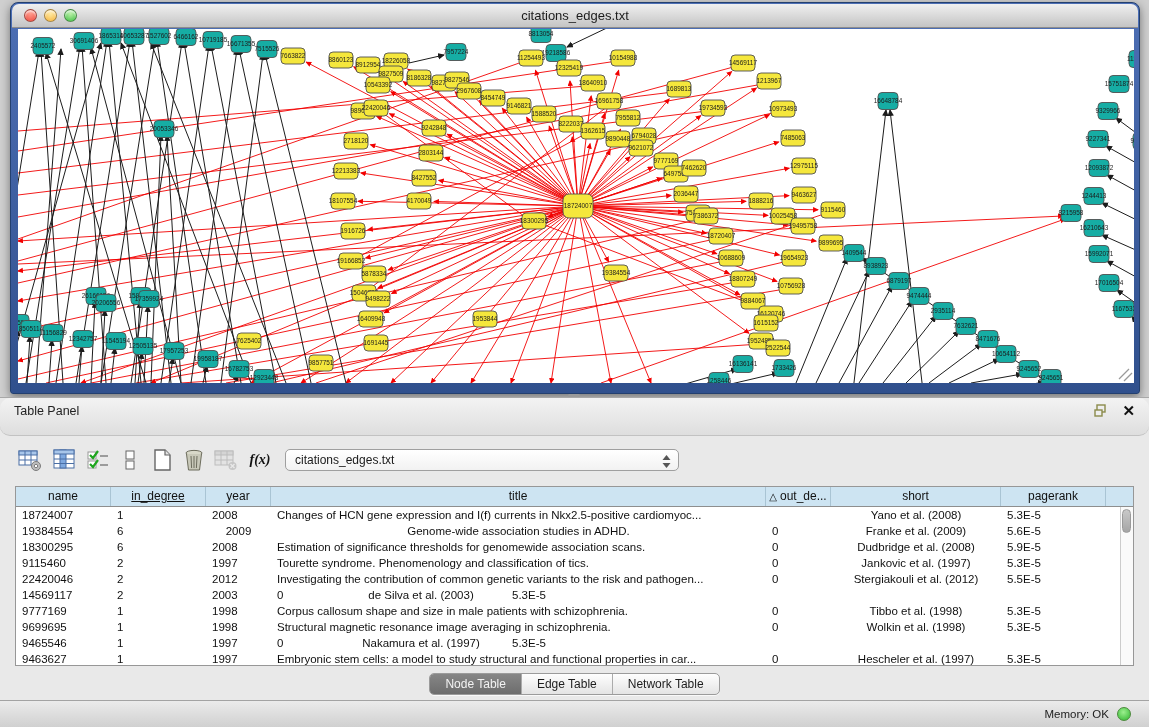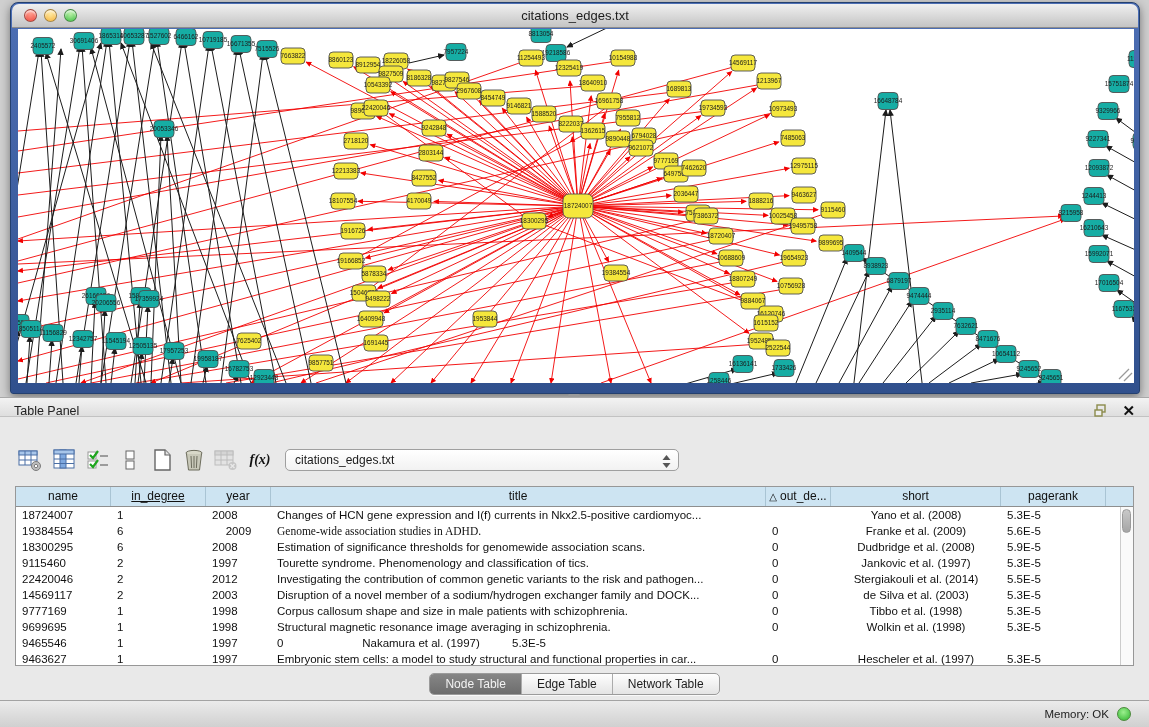--- a/index.html
+++ b/index.html
@@ -26,22 +26,22 @@
   .net-canvas svg { display:block; }
 
   
   #splitter { position:absolute; left:0; top:394px; width:1149px; height:3px; }
   #splitter .handle { position:absolute; left:568px; top:0; width:12px; height:3px;
     background:#9a9a9a; border-radius:2px; }
 
   
   #table-panel { position:absolute; left:0; top:397px; width:1149px; height:303px;
     background:#e9e9e9; border-top:1px solid #a8a8a8; }
-  .panel-header { position:relative; height:19px;
-    background:linear-gradient(#f3f3f3,#dedede); border-bottom:1px solid #c2c2c2; }
+  .panel-header { position:relative; height:38px;
+    background:linear-gradient(#f3f3f3,#dedede); border-bottom:1px solid #c2c2c2;border-radius:10px; }
   .panel-title { position:absolute; left:14px; top:0; line-height:26px; font-size:12.5px; color:#222; }
   .panel-float { position:absolute; right:40px; top:6px; width:15px; height:14px; cursor:pointer; }
   .panel-close { position:absolute; right:14px; top:3px; font-size:15px; font-weight:bold;
     color:#111; cursor:pointer; line-height:20px; }
 
   .toolbar-row { position:absolute; left:0; top:26px; width:100%; height:60px; }
   .tool-btn { position:absolute; top:22px; width:28px; height:28px; border:none; background:transparent;
     cursor:pointer; padding:2px; }
   .fx-btn { font-style:italic; font-weight:bold; font-size:14px; color:#111;
     font-family:"Liberation Serif",serif; }
@@ -914,21 +914,21 @@
           <div class="td" style="width: 65px; text-align: left;">2008</div>
           <div class="td" style="width: 495px; text-align: left;">Changes of HCN gene expression and I(f) currents in Nkx2.5-positive cardiomyoc...</div>
           <div class="td" style="width: 65px; text-align: left; margin-top: 36px;">49</div>
           <div class="td" style="width: 170px; text-align: center;">Yano et al. (2008)</div>
           <div class="td" style="width: 105px; text-align: left;">5.3E-5</div>
         </div>
         <div class="tr">
           <div class="td" style="width: 95px; text-align: left;">19384554</div>
           <div class="td" style="width: 95px; text-align: left;">6</div>
           <div class="td" style="width: 65px; text-align: center;">2009</div>
-          <div class="td" style="width: 495px; text-align: left; font-family: Liberation Serif, serif;">Genome-wide association studies in ADHD.</div>
+          <div class="td" style="width: 495px; text-align: center;">Genome-wide association studies in ADHD.</div>
           <div class="td" style="width: 65px; text-align: left;">0</div>
           <div class="td" style="width: 170px; text-align: center;">Franke et al. (2009)</div>
           <div class="td" style="width: 105px; text-align: left;">5.6E-5</div>
         </div>
         <div class="tr">
           <div class="td" style="width: 95px; text-align: left;">18300295</div>
           <div class="td" style="width: 95px; text-align: left;">6</div>
           <div class="td" style="width: 65px; text-align: left;">2008</div>
           <div class="td" style="width: 495px; text-align: left;">Estimation of significance thresholds for genomewide association scans.</div>
           <div class="td" style="width: 65px; text-align: left;">0</div>
@@ -943,28 +943,27 @@
           <div class="td" style="width: 65px; text-align: left;">0</div>
           <div class="td" style="width: 170px; text-align: center;">Jankovic et al. (1997)</div>
           <div class="td" style="width: 105px; text-align: left;">5.3E-5</div>
         </div>
         <div class="tr">
           <div class="td" style="width: 95px; text-align: left;">22420046</div>
           <div class="td" style="width: 95px; text-align: left;">2</div>
           <div class="td" style="width: 65px; text-align: left;">2012</div>
           <div class="td" style="width: 495px; text-align: left;">Investigating the contribution of common genetic variants to the risk and pathogen...</div>
           <div class="td" style="width: 65px; text-align: left;">0</div>
-          <div class="td" style="width: 170px; text-align: center;">Stergiakouli et al. (2014)</div>
+          <div class="td" style="width: 170px; text-align: center;">Stergiakouli et al. (2012)</div>
           <div class="td" style="width: 105px; text-align: left;">5.5E-5</div>
         </div>
         <div class="tr">
           <div class="td" style="width: 95px; text-align: left;">14569117</div>
           <div class="td" style="width: 95px; text-align: left;">2</div>
           <div class="td" style="width: 65px; text-align: left;">2003</div>
-          <div class="td" style="width: 495px; text-align: left;">Disruption of a novel member of a sodium/hydrogen exchanger family and DOCK...</div>
           <div class="td" style="width: 65px; text-align: left;">0</div>
           <div class="td" style="width: 170px; text-align: center;">de Silva et al. (2003)</div>
           <div class="td" style="width: 105px; text-align: left;">5.3E-5</div>
         </div>
         <div class="tr">
           <div class="td" style="width: 95px; text-align: left;">9777169</div>
           <div class="td" style="width: 95px; text-align: left;">1</div>
           <div class="td" style="width: 65px; text-align: left;">1998</div>
           <div class="td" style="width: 495px; text-align: left;">Corpus callosum shape and size in male patients with schizophrenia.</div>
           <div class="td" style="width: 65px; text-align: left;">0</div>

